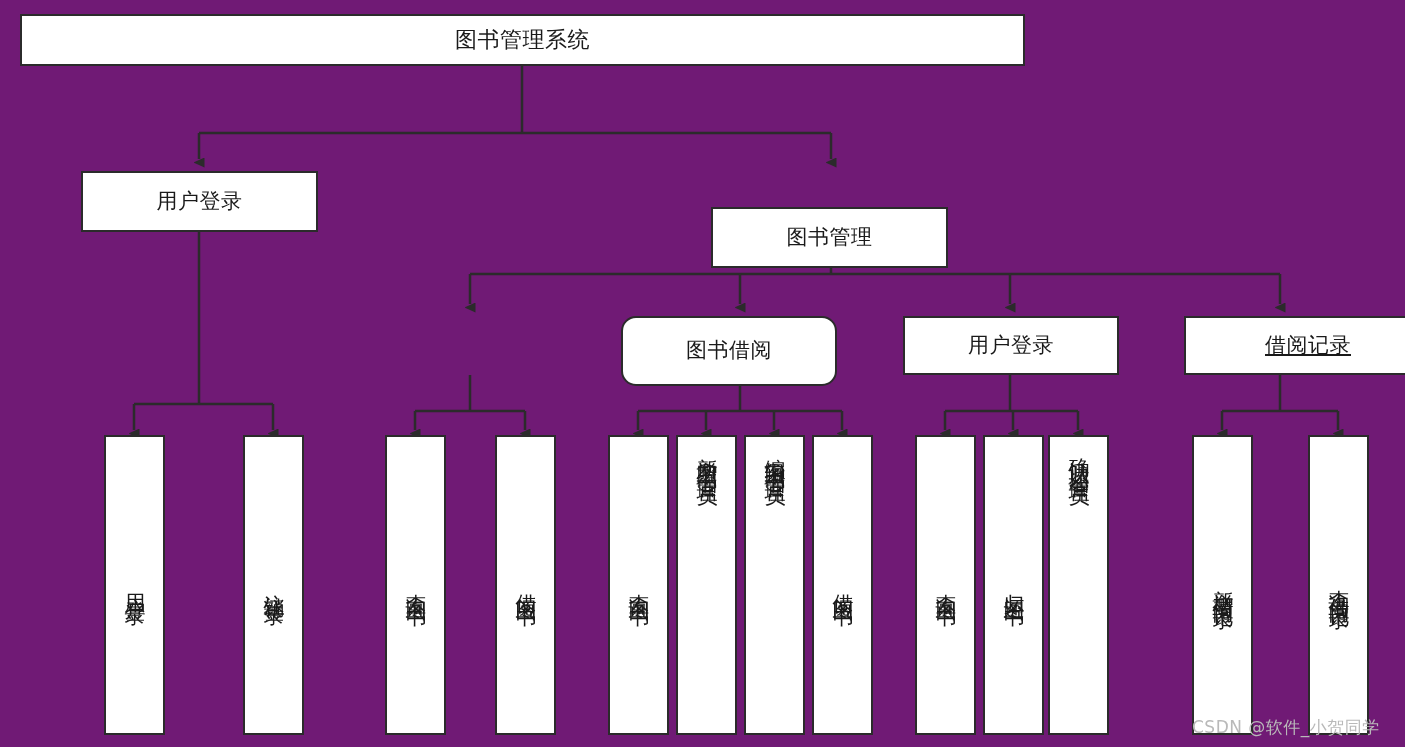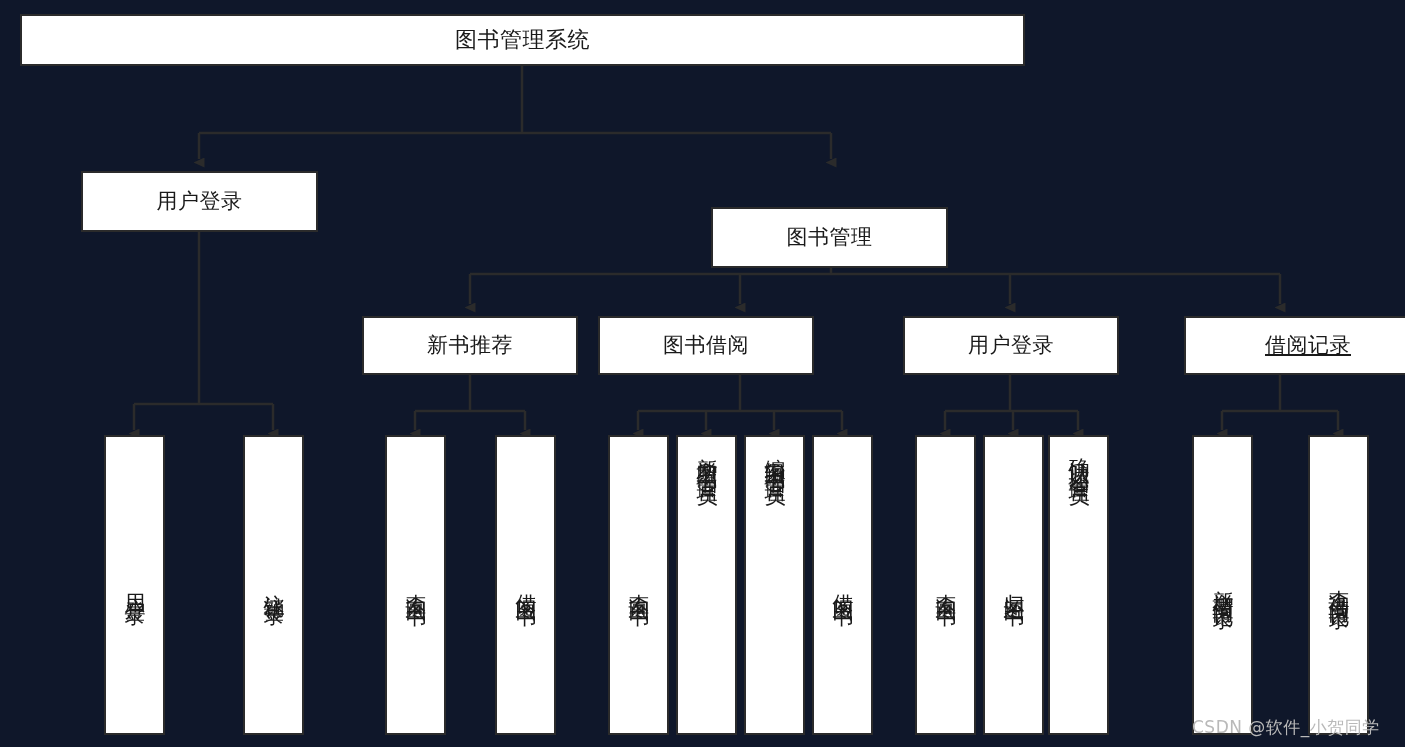--- a/index.html
+++ b/index.html
@@ -8,21 +8,21 @@
     padding: 0;
     background: #ffffff;
   }
   body {
     font-family: "DejaVu Sans", "Liberation Sans", sans-serif;
   }
   #canvas {
     position: relative;
     width: 1405px;
     height: 747px;
-    background: #0f172a;
+    background: #701a75;
     overflow: hidden;
   }
   #edges {
     position: absolute;
     left: 0;
     top: 0;
     width: 1405px;
     height: 747px;
     pointer-events: none;
   }
@@ -138,25 +138,22 @@
   </div>
 
   <div class="node node-h" style="left:81px; top:171px; width:237px; height:61px;">
     <span>用户登录</span>
   </div>
 
   <div class="node node-h" style="left:711px; top:171px; width:237px; height:61px;margin-top:36px;">
     <span>图书管理</span>
   </div>
 
-  <div class="node node-h" style="left:362px; top:316px; width:216px; height:59px;">
-    <span>新书推荐</span>
-  </div>
-
-  <div class="node node-h" style="left:598px; top:316px; width:216px; height:59px;">
+
+  <div class="node node-h" style="left:621px; top:316px; width:216px; height:70px;border-radius:15px;">
     <span>图书借阅</span>
   </div>
 
   <div class="node node-h" style="left:903px; top:316px; width:216px; height:59px;">
     <span>用户登录</span>
   </div>
 
   <div class="node node-h" style="left:1184px; top:316px; width:248px; height:59px;text-decoration:underline;">
     <span>借阅记录</span>
   </div>

